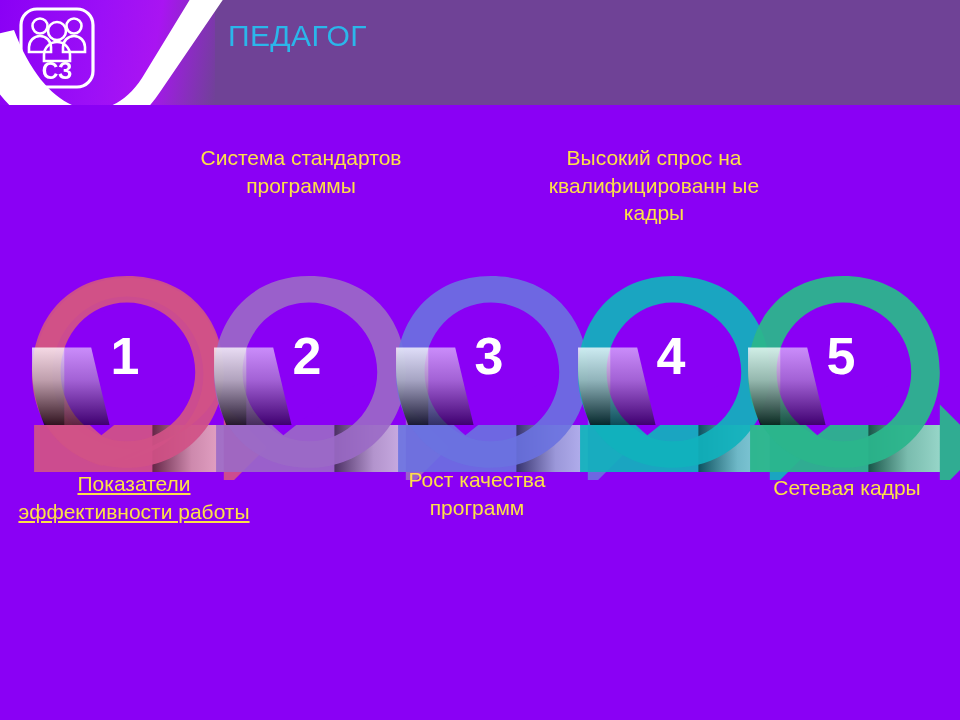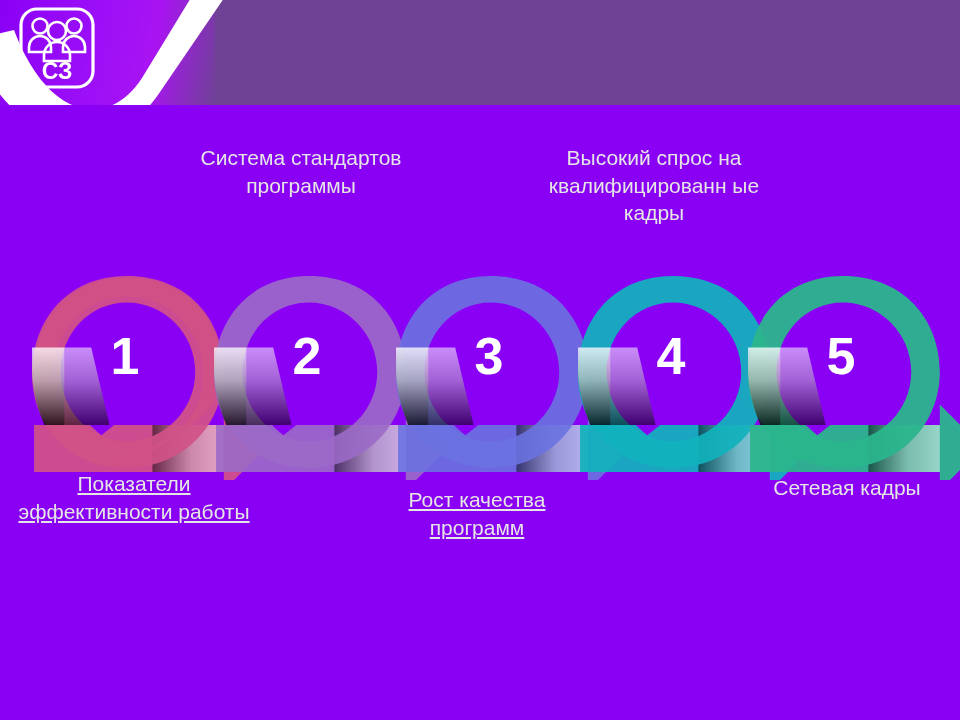--- a/index.html
+++ b/index.html
@@ -64,29 +64,29 @@
   
   #ribbons {
     position: absolute;
     left: 0; top: 250px;
     width: 960px; height: 230px;
   }
 
   
   .label {
     position: absolute;
-    color: #e5e5e5;
+    color: #fde047;
     font-size: 21px;
     line-height: 1.32;
     text-align: center;
   }
   #label-top-1 { left: 196px; top: 144px; width: 210px; }
   #label-top-2 { left: 528px; top: 144px; width: 252px; text-align: center; }
   #label-bot-1 { left: 18px;  top: 470px; width: 232px; text-decoration: underline; }
-  #label-bot-2 { left: 362px; top: 486px; width: 230px; text-decoration: underline; }
+  #label-bot-2 { left: 362px; top: 466px; width: 230px; }
   #label-bot-3 { left: 752px; top: 474px; width: 190px; }
 </style>
 </head>
 <body>
 
 <div id="slide">
 
   <div id="header-band">
     <div id="header-left-gradient"></div>
 
@@ -102,20 +102,21 @@
       <path d="M 11 41 a 11 11 0 0 1 22 0 l 0 5 l -22 0 Z"></path>
       <circle cx="56" cy="20" r="7.5"></circle>
       <path d="M 45 41 a 11 11 0 0 1 22 0 l 0 5 l -22 0 Z"></path>
       <circle cx="39" cy="25" r="9"></circle>
       <path d="M 26 49 a 13 13 0 0 1 26 0 l 0 6 l -26 0 Z"></path>
     </g>
     <text x="39" y="73" text-anchor="middle" font-family="Liberation Sans, sans-serif" font-size="23" font-weight="bold" fill="#ffffff">СЗ</text>
   </svg>
 
   <div id="header-title">
+    <span class="title-line2">ПЕДАГОГ</span>
   </div>
 
   <svg id="ribbons" viewBox="0 0 960 230">
     <defs>
 
       <linearGradient id="shadeV" x1="0" y1="0" x2="0" y2="1">
         <stop offset="0%" stop-color="#ffffff" stop-opacity="0.92"></stop>
         <stop offset="42%" stop-color="#b9b9b9" stop-opacity="0.88"></stop>
         <stop offset="100%" stop-color="#000000" stop-opacity="0.9"></stop>
       </linearGradient>

